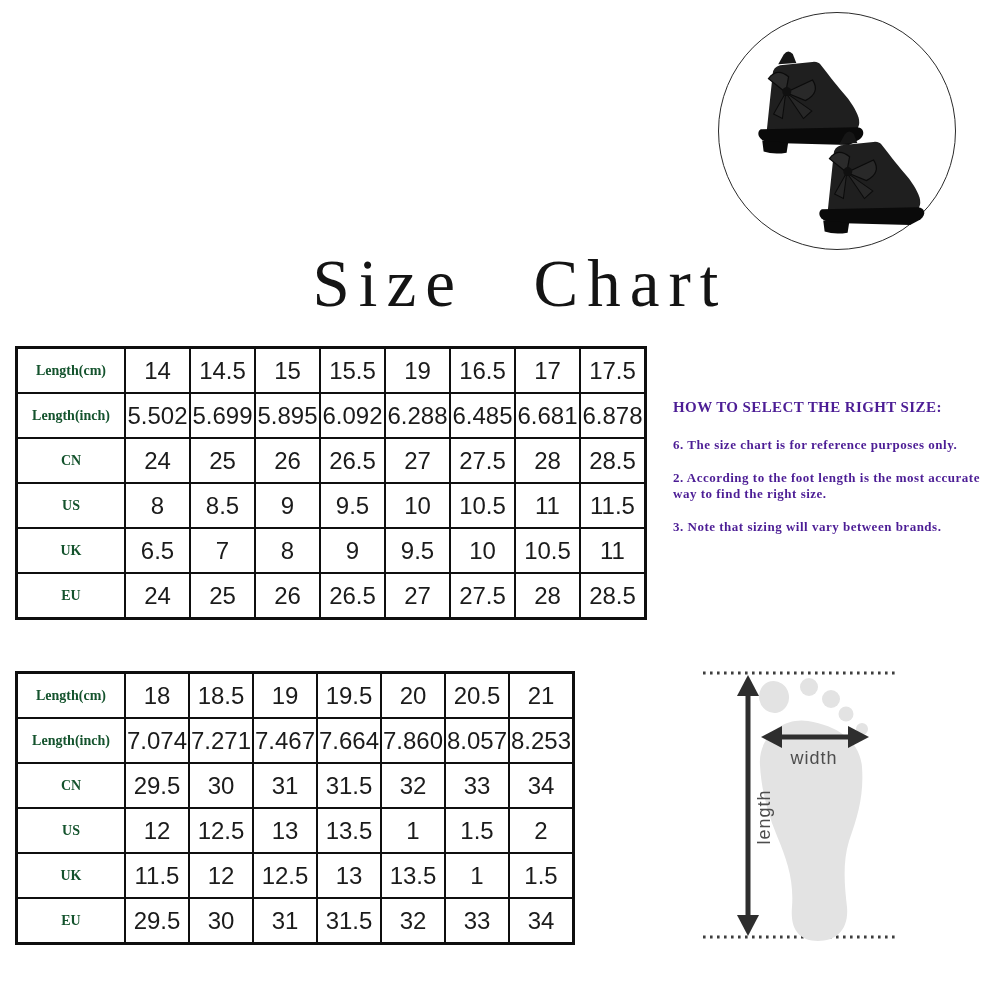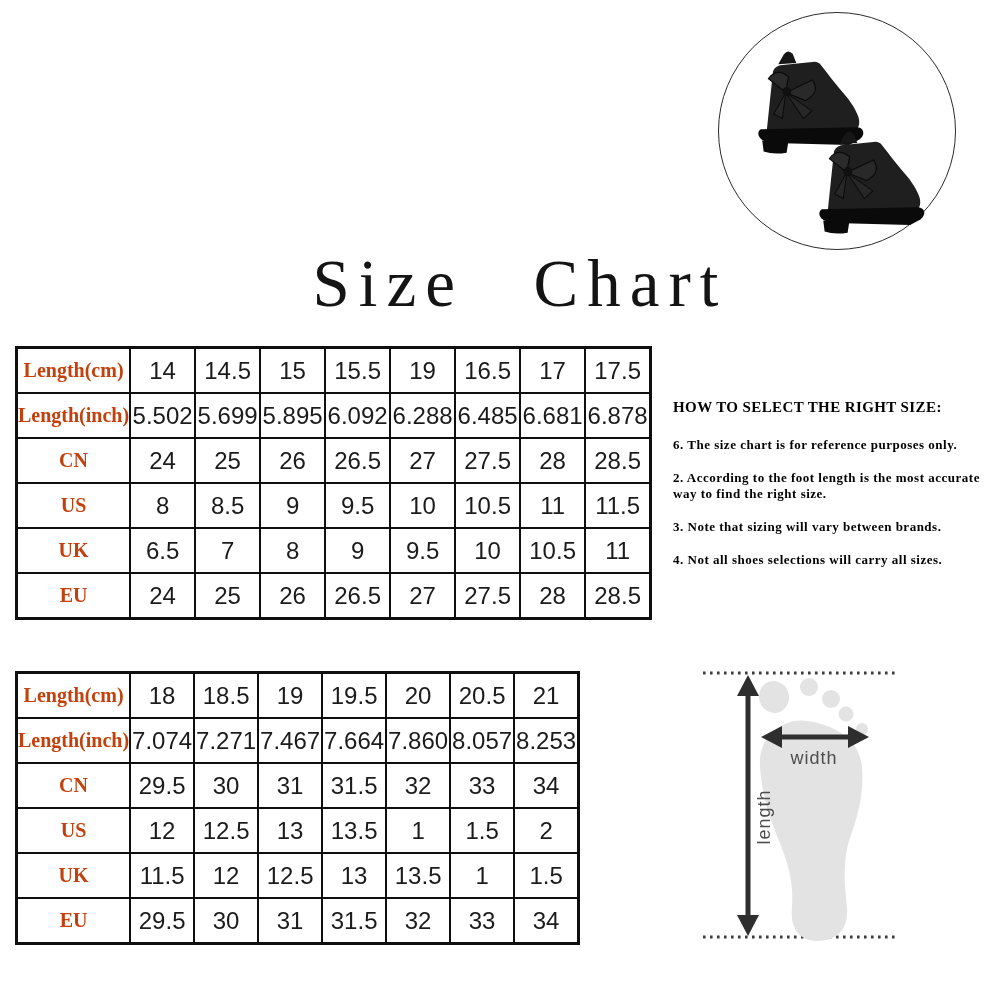--- a/index.html
+++ b/index.html
@@ -26,34 +26,34 @@
   .sizetable {
     position:absolute; border-collapse:collapse; border:3px solid #0f0f0f;
     table-layout:fixed; background:#fff;
   }
   .sizetable td {
     border:2px solid #0f0f0f; text-align:center; vertical-align:middle;
     padding:0; height:43px; overflow:hidden; white-space:nowrap;
   }
   .sizetable td.lbl {
     width:106px; font-family:"Liberation Serif", serif;
-    font-weight:bold; font-size:20px; color:#c2410c;
+    font-weight:bold; font-size:14px; color:#14532d;
   }
   .sizetable td.val {
     font-family:"Liberation Sans", sans-serif; font-size:24px; color:#1b1b1b;
   }
   .t1 { left:15px; top:346px; }
   .t1 td.val { width:63px; }
   .t2 { left:15px; top:671px; }
   .t2 td.val { width:62px; }
 
   
   .instructions {
     position:absolute; left:673px; top:399px; width:329px;
-    font-family:"Liberation Serif", serif; color:#000000;
+    font-family:"Liberation Serif", serif; color:#4c1d95;
   }
   .instr-heading {
     font-size:15px; font-weight:bold; letter-spacing:0.4px; margin:0 0 21px 0;
   }
   .instr-item {
     font-size:13px; font-weight:bold; letter-spacing:0.5px;
     line-height:16px; margin:0 0 17px 0;
   }
 
   
@@ -228,21 +228,20 @@
         </tr>
       </tbody>
   </table>
 
   <div class="instructions">
     <p class="instr-heading">HOW TO SELECT THE RIGHT SIZE:</p>
     <div>
         <p class="instr-item">6. The size chart is for reference purposes only.</p>
         <p class="instr-item">2. According to the foot length is the most accurate way to find the right size.</p>
         <p class="instr-item">3. Note that sizing will vary between brands.</p>
-        <p class="instr-item">4.  Not all shoes selections will carry all sizes.</p>
       </div>
   </div>
 
   <div class="foot-diagram">
     <svg width="312" height="330" viewBox="0 0 312 330">
 
       <line x1="13" y1="23" x2="208" y2="23" stroke="#3d3d3d" stroke-width="3" stroke-dasharray="2.6 4.4"></line>
       <line x1="13" y1="287" x2="208" y2="287" stroke="#3d3d3d" stroke-width="3" stroke-dasharray="2.6 4.4"></line>
 
       <g fill="#e3e3e3">

